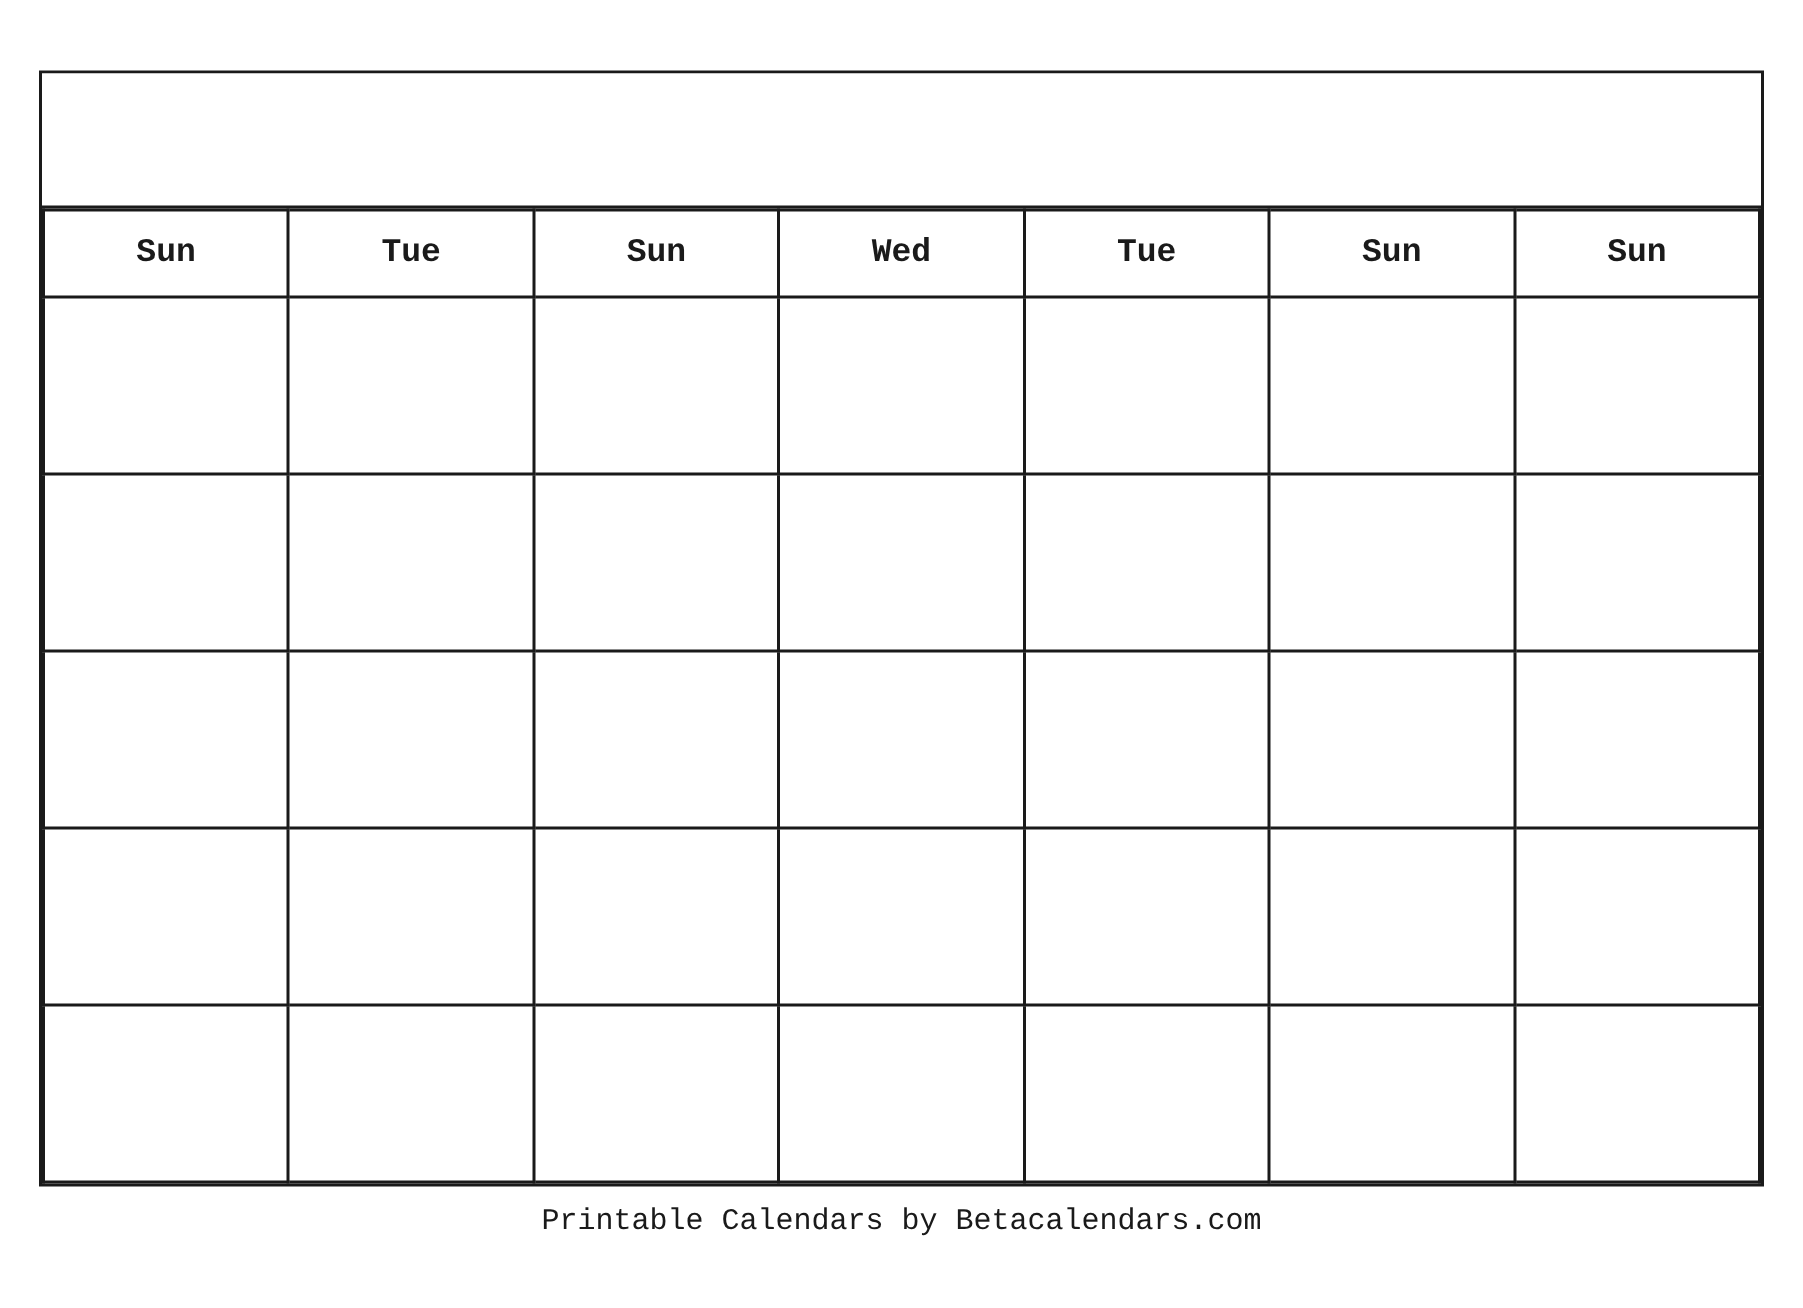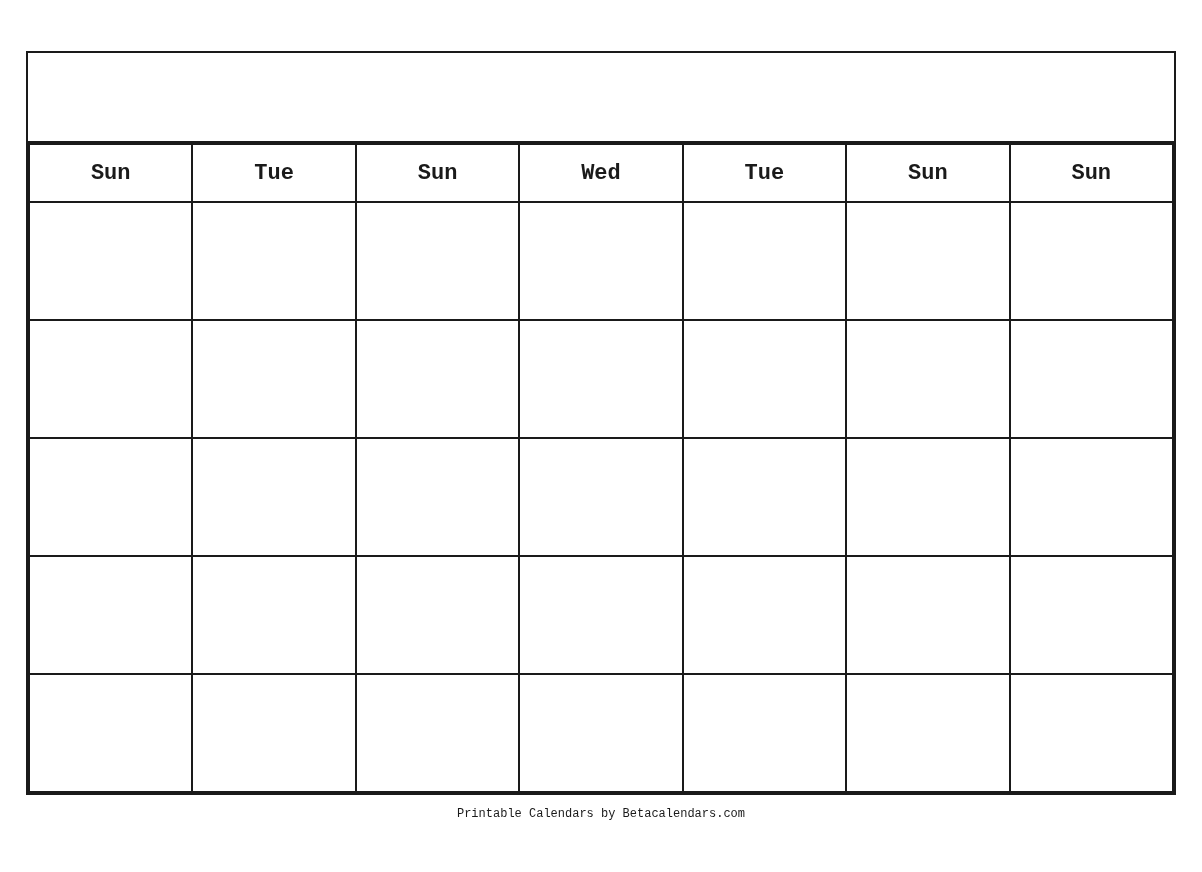--- a/index.html
+++ b/index.html
@@ -53,21 +53,21 @@
       border: 2px solid #1a1a1a;
       height: 118px;
       vertical-align: top;
       padding: 4px;
       background: #ffffff;
     }
 
     .footer-text {
       text-align: center;
       margin-top: 12px;
-      font-size: 12px;
+      font-size: 20px;
       color: #1a1a1a;
     }
 
     .calendar-outer {
       border: 2.5px solid #1a1a1a;
     }
   </style>
 </head>
 <body>
 

